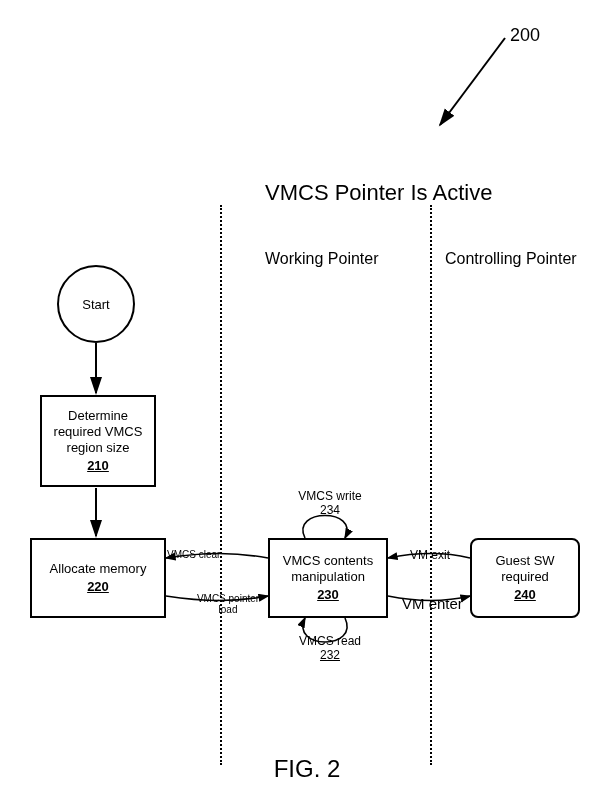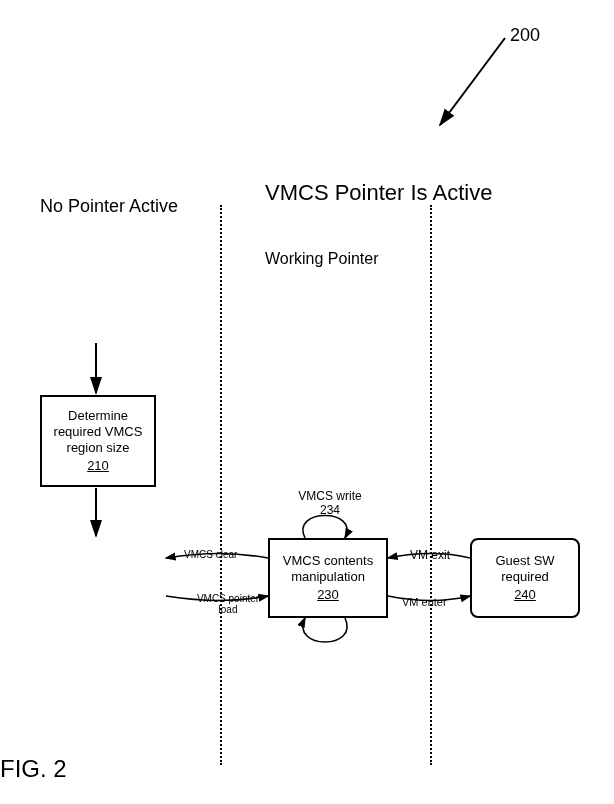--- a/index.html
+++ b/index.html
@@ -55,39 +55,40 @@
     flex-direction: column;
     align-items: center;
     justify-content: center;
     font-size: 13px;
     padding: 4px;
     line-height: 1.25;
   }
   .box .ref {
     text-decoration: underline;
     margin-top: 2px;
+    font-weight: bold;
   }
   .edge-label {
     position: absolute;
     font-size: 10px;
     text-align: center;
     line-height: 1.1;
   }
   .loop-label {
     position: absolute;
     font-size: 12px;
     text-align: center;
     line-height: 1.15;
   }
   .fig-caption {
     position: absolute;
     font-size: 24px;
     left: 0;
     width: 614px;
-    text-align: left;
+    text-align: center;
   }
   svg.overlay {
     position: absolute;
     left: 0; top: 0;
     width: 614px;
     height: 804px;
     pointer-events: none;
   }
 </style>
 </head>
@@ -118,57 +119,68 @@
 
   <path d="M388 596 C 418 602, 445 602, 470 596" fill="none" stroke="#000" stroke-width="1.6" marker-end="url(#arrow-sm)"></path>
 
   <path d="M305 538 C 290 508, 360 508, 345 538" fill="none" stroke="#000" stroke-width="1.6" marker-end="url(#arrow-sm)"></path>
 
   <path d="M345 618 C 360 650, 290 650, 305 618" fill="none" stroke="#000" stroke-width="1.6" marker-end="url(#arrow-sm)"></path>
 </svg>
 
 <div class="figure-number" style="left:510px; top:25px;">200</div>
 
-<div class="section-header" style="left:40px; top:196px; font-size:18px;">No Pointer Active</div>
 <div class="section-header" style="left:265px; top:180px; font-size:22px;">VMCS Pointer Is Active</div>
 <div class="sub-header" style="left:265px; top:250px;">Working Pointer</div>
+<div class="sub-header" style="left:445px; top:250px;">Controlling Pointer</div>
 
 <div class="dotted-line" style="left:220px;"></div>
 <div class="dotted-line" style="left:430px;"></div>
 
+<div class="start-circle" style="left:57px; top:265px;">
+  <span>Start</span>
+</div>
 
 <div class="box" style="left:40px; top:395px; width:116px; height:92px;">
   <span>Determine</span>
   <span>required VMCS</span>
   <span>region size</span>
   <span class="ref">210</span>
 </div>
 
+<div class="box" style="left:30px; top:538px; width:136px; height:80px;">
+  <span>Allocate memory</span>
+  <span class="ref">220</span>
+</div>
 
 <div class="box" style="left:268px; top:538px; width:120px; height:80px;">
   <span>VMCS contents</span>
   <span>manipulation</span>
   <span class="ref">230</span>
 </div>
 
 <div class="box" style="left:470px; top:538px; width:110px; height:80px;border-radius:8px;">
   <span>Guest SW</span>
   <span>required</span>
   <span class="ref">240</span>
 </div>
 
-<div class="edge-label" style="left:184px; top:549px;">VMCS clear</div>
+<div class="edge-label" style="left:167px; top:549px;">VMCS clear</div>
 <div class="edge-label" style="left:180px; top:593px; width:70px;margin-left:13px;">
   <span>VMCS pointer</span><br>
   <span>load</span>
 </div>
 
 <div class="edge-label" style="left:410px; top:549px; font-size:12px;">VM exit</div>
-<div class="edge-label" style="left:402px; top:596px; font-size:11px;">VM enter</div>
+<div class="edge-label" style="left:402px; top:596px; font-size:15px;">VM enter</div>
 
 <div class="loop-label" style="left:290px; top:490px; width:80px;">
   <span>VMCS write</span><br>
   <span style="">234</span>
+</div>
+<div class="loop-label" style="left:290px; top:635px; width:80px;">
+  <span>VMCS read</span><br>
+  <span style="text-decoration:underline;">232</span>
 </div>
 
 <div class="fig-caption" style="top:755px;">FIG. 2</div>
 
 </div>
 
 </body></html>

